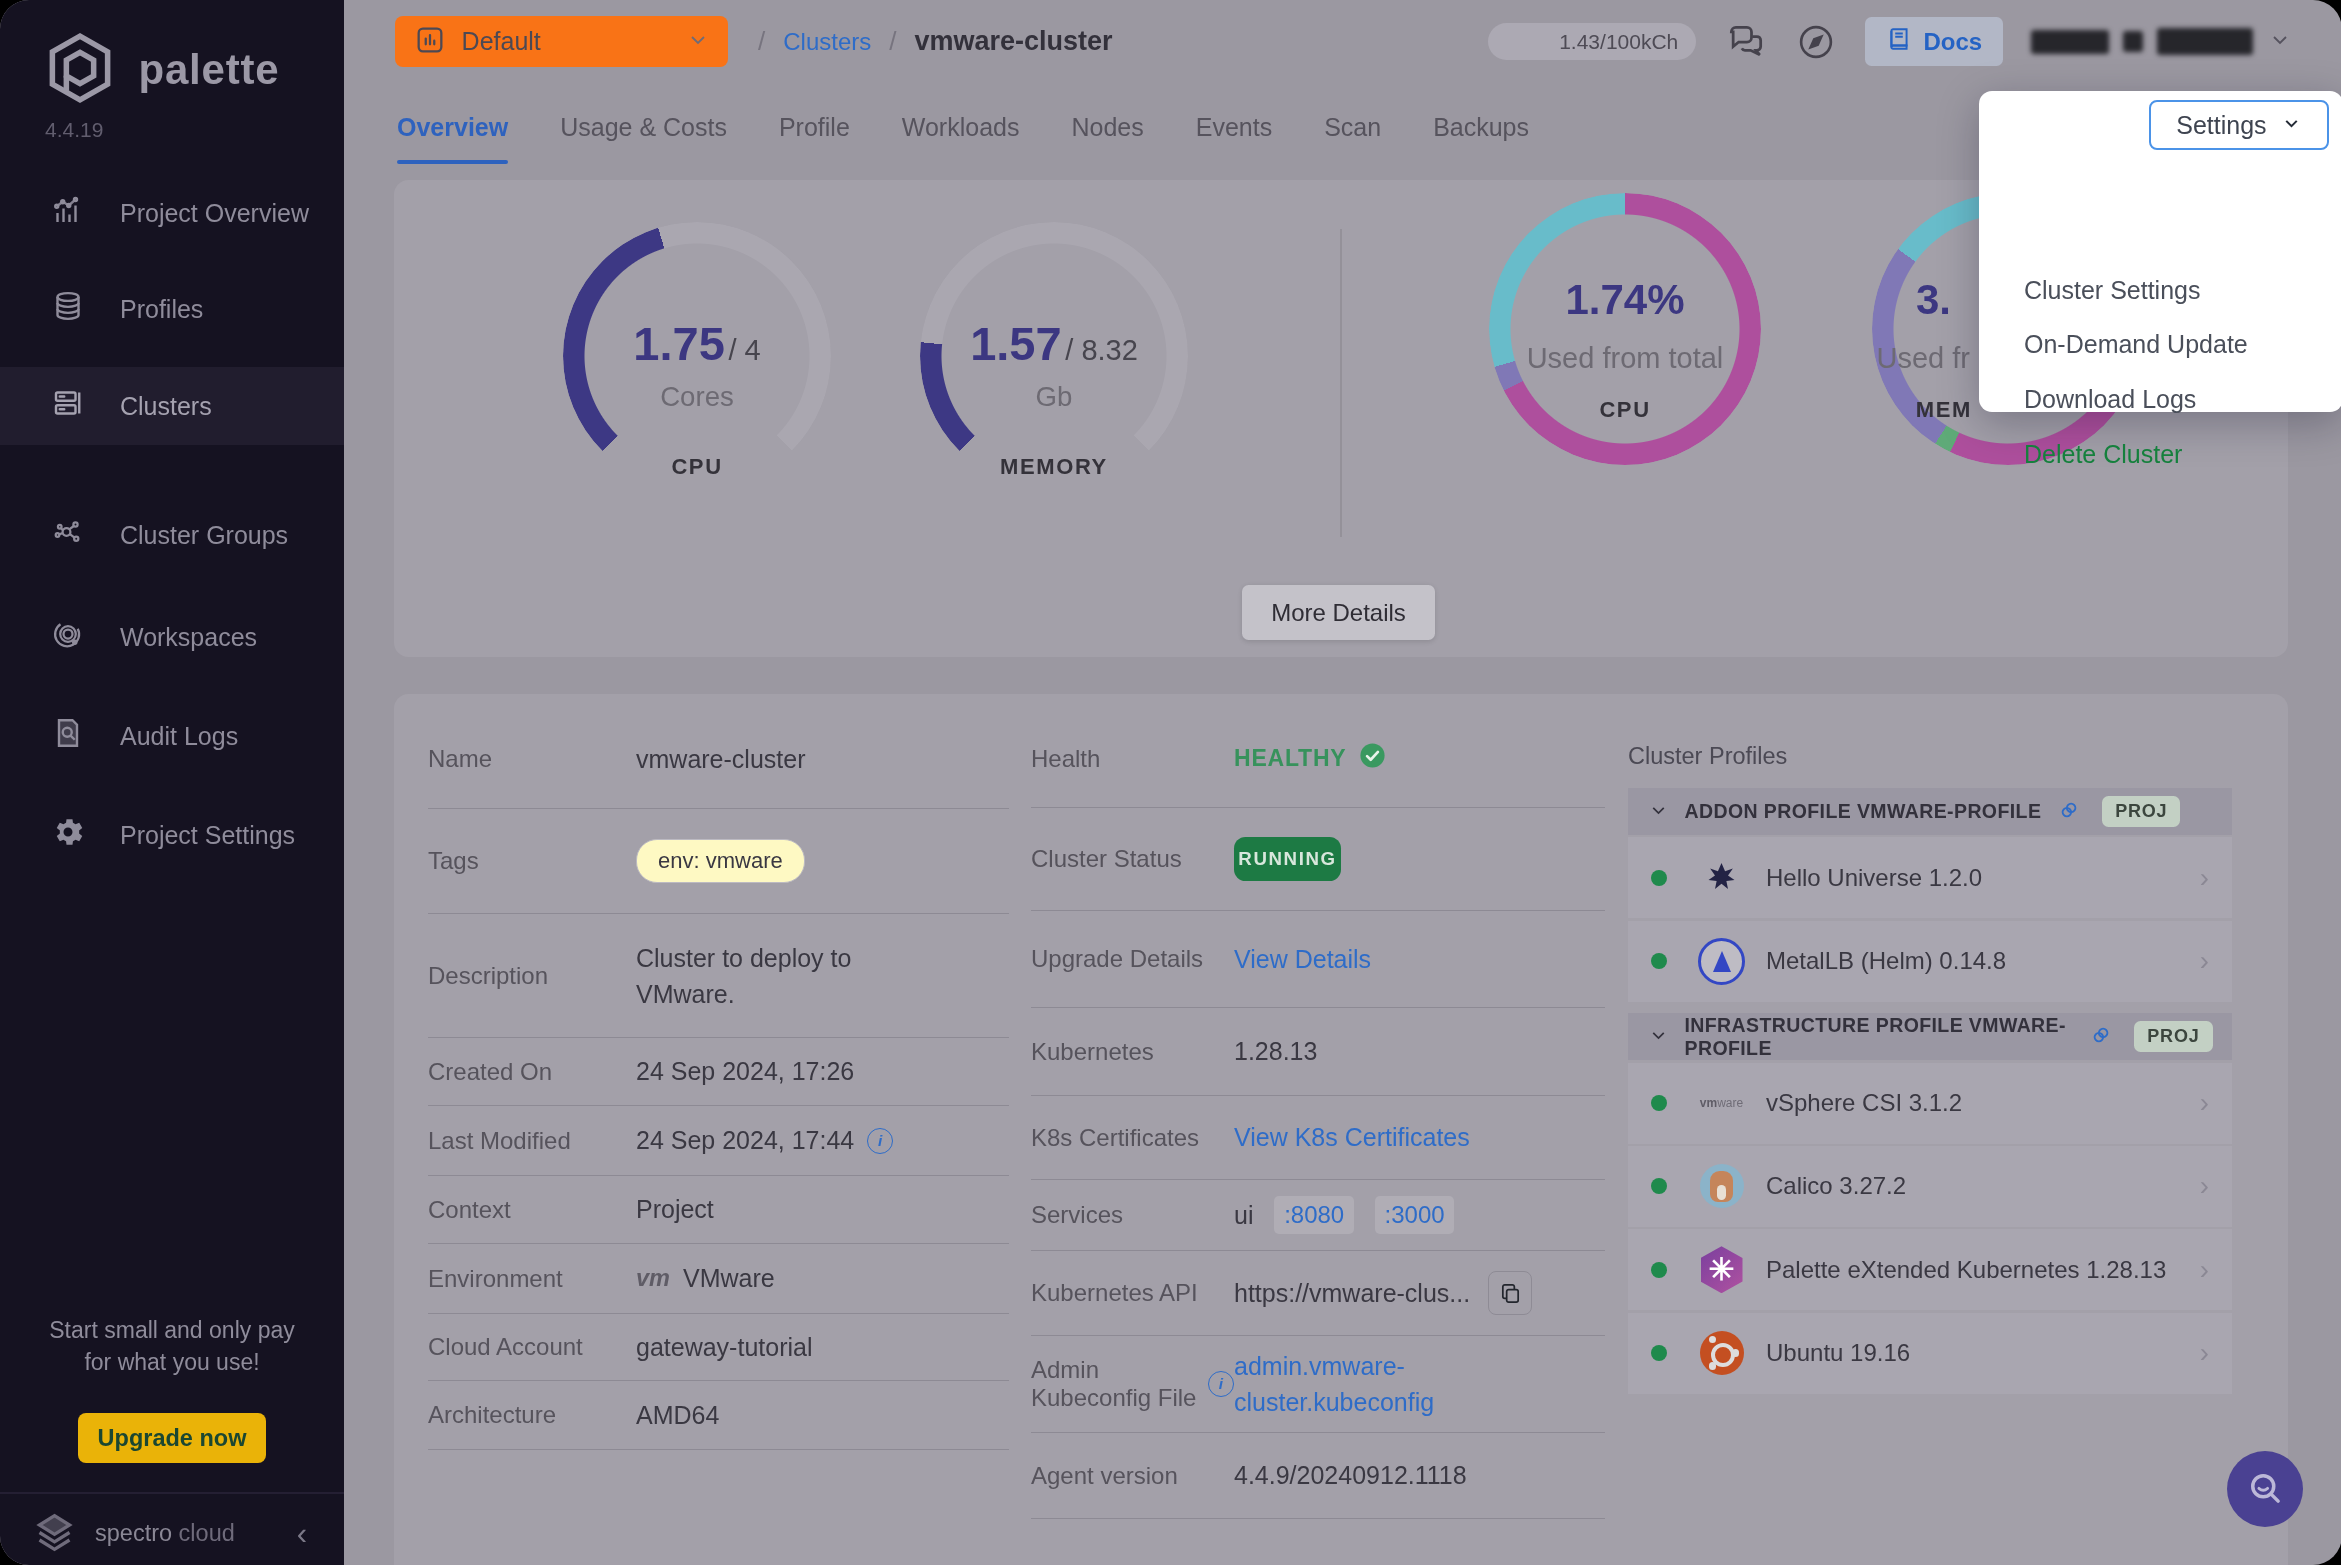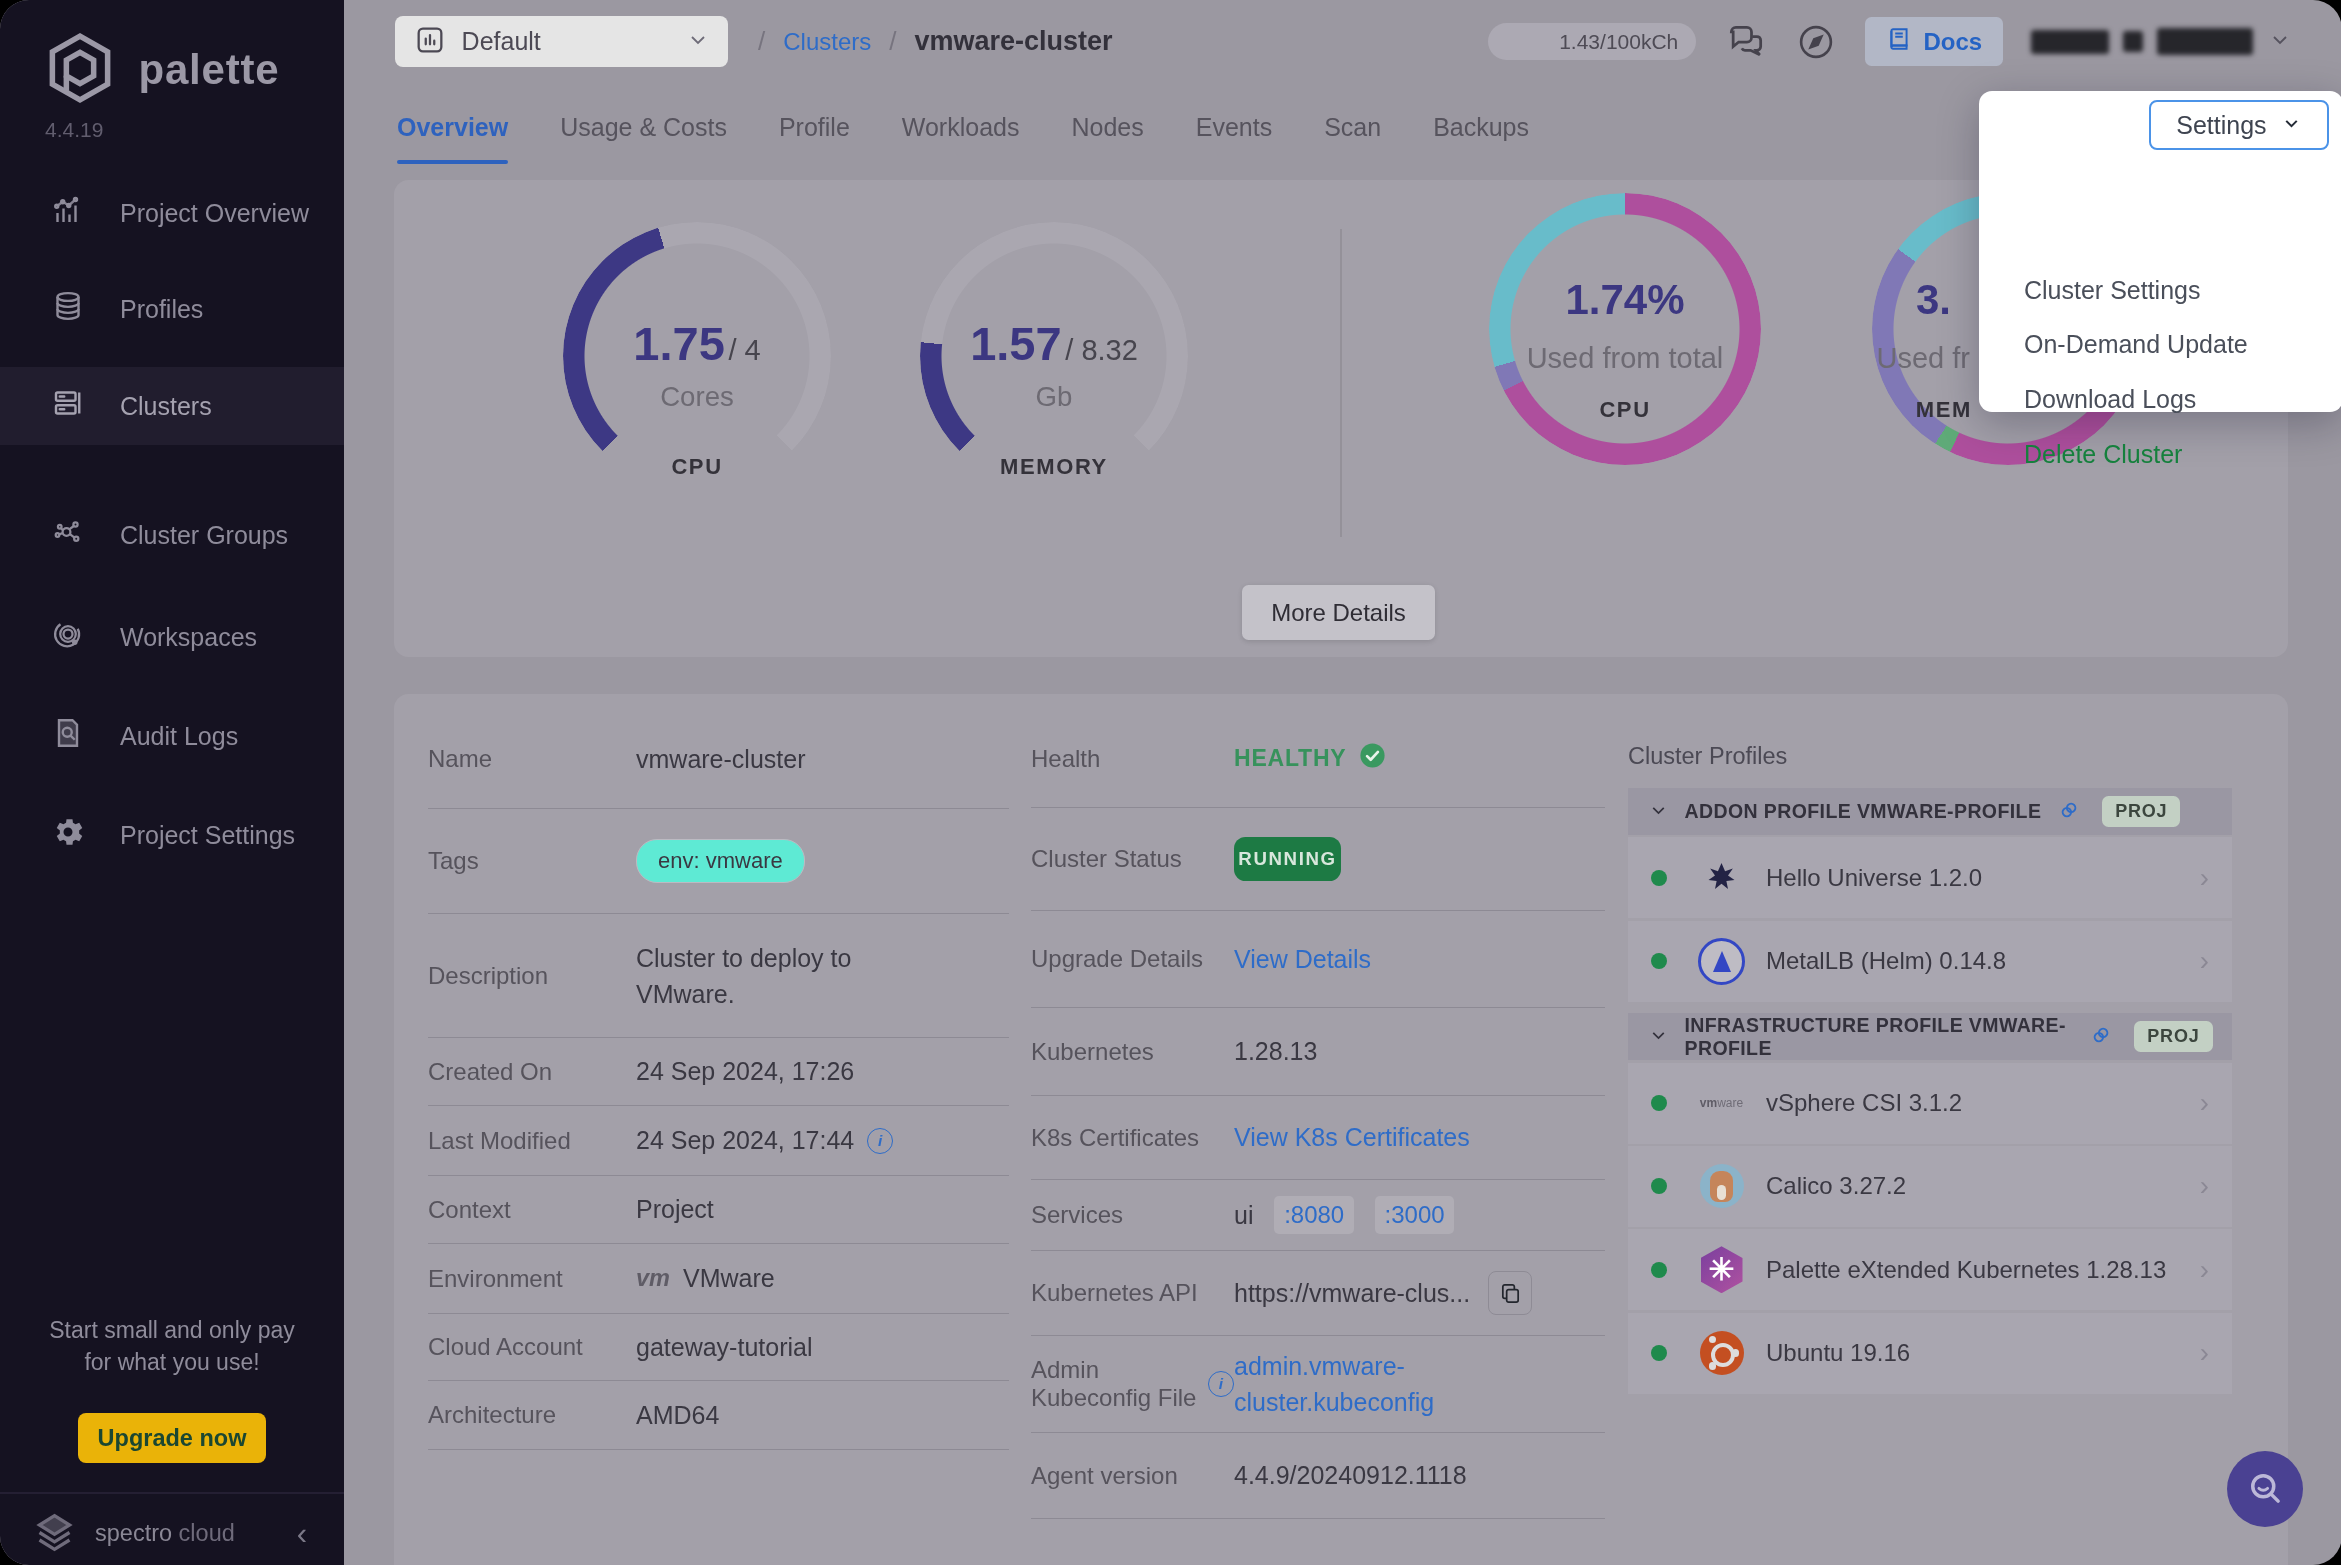--- a/index.html
+++ b/index.html
@@ -17,21 +17,21 @@
   .promo{position:absolute;left:0;top:1314px;width:100%;text-align:center;color:#8f8c9b;font-size:23px;line-height:32px;}
   .upgrade-btn{position:absolute;left:78px;top:1413px;width:188px;height:50px;background:#eab308;border:none;border-radius:8px;font-size:23.5px;font-weight:600;color:#1b4731;font-family:inherit;cursor:pointer;}
   .side-divider{position:absolute;left:0;top:1492px;width:100%;height:1.6px;background:#241f33;}
   .side-footer{position:absolute;left:0;top:1502px;width:100%;height:63px;display:flex;align-items:center;}
   .footer-brand{margin-left:32px;display:flex;align-items:center;gap:18px;}
   .footer-text{font-size:23.5px;color:#8a8795;}
   .footer-text .lite{color:#6f6b7b;}
   .collapse{margin-left:auto;margin-right:37px;font-size:31px;color:#7b7887;cursor:pointer;line-height:1;}
 
   
-  .selector{position:absolute;left:395px;top:16px;width:333px;height:51px;background:#e5e5e5;border-radius:8px;display:flex;align-items:center;padding:0 18px;box-sizing:border-box;cursor:pointer;}
+  .selector{position:absolute;left:395px;top:16px;width:333px;height:51px;background:#f97316;border-radius:8px;display:flex;align-items:center;padding:0 18px;box-sizing:border-box;cursor:pointer;}
   .selector-label{margin-left:14.6px;font-size:25px;color:#4c4954;}
   .selector .chev{margin-left:auto;color:#6e6b78;}
   .crumbs{position:absolute;left:758px;top:16px;height:51px;display:flex;align-items:center;gap:18px;}
   .crumb-sep{font-size:26px;color:#77747f;}
   .crumb-link{font-size:24px;color:#2e6cc8;cursor:pointer;}
   .crumb-current{font-size:27px;font-weight:700;color:#33313b;}
   .topbar-right{position:absolute;right:50px;top:16px;height:51px;display:flex;align-items:center;gap:27.6px;}
   .usage-pill{width:208px;height:37px;border-radius:18.7px;background:#aca9b3;display:flex;align-items:center;justify-content:flex-end;padding-right:18px;box-sizing:border-box;font-size:21px;color:#4e4b55;}
   .icon-btn{background:none;border:none;padding:0;cursor:pointer;display:flex;align-items:center;}
   .docs-btn{height:49px;padding:0 21px;border:none;border-radius:6.5px;background:#b2b7c6;display:flex;align-items:center;gap:11.4px;font-size:24px;font-weight:600;color:#2563c4;font-family:inherit;cursor:pointer;}
@@ -66,21 +66,21 @@
 
   
   .dcol{position:absolute;top:16px;}
   .dcol-left{left:34px;width:581px;}
   .dcol-right{left:637px;width:574px;}
   .drow{display:flex;align-items:center;border-bottom:1.6px solid #8d8a94;box-sizing:border-box;}
   .dlab{flex:0 0 208px;font-size:24px;color:#56535c;display:flex;align-items:center;gap:11.4px;}
   .dcol-right .dlab{flex:0 0 203px;}
   .dval-text{font-size:25px;color:#3a3842;}
   .link{font-size:25px;color:#2e6cc8;cursor:pointer;}
-  .tag-chip{display:inline-block;padding:8px 21px;border-radius:21px;background:#5eead4;border:0.8px solid #bcbac2;font-size:22px;color:#3a3842;}
+  .tag-chip{display:inline-block;padding:8px 21px;border-radius:21px;background:#fef9c3;border:0.8px solid #bcbac2;font-size:22px;color:#3a3842;}
   .healthy{display:flex;align-items:center;gap:11.4px;font-size:23px;font-weight:700;letter-spacing:0.8px;color:#37925c;}
   .running-pill{display:inline-flex;align-items:center;justify-content:center;width:107px;height:44px;border-radius:11.4px;background:#1d7a44;color:#d8e7dc;font-size:18.7px;font-weight:600;letter-spacing:1.6px;border:none;cursor:default;font-family:inherit;}
   .ports{display:flex;align-items:center;gap:21px;}
   .port-chip{padding:4.9px 9.7px;border-radius:4.9px;background:rgba(255,255,255,0.14);font-size:24px;color:#2e6cc8;cursor:pointer;}
   .copy-btn{width:44px;height:44px;border:1.6px solid #8e8b95;border-radius:8px;background:transparent;display:flex;align-items:center;justify-content:center;margin-left:18px;cursor:pointer;}
   .info-icon{width:24px;height:24px;border:1.6px solid #2e6cc8;border-radius:50%;color:#2e6cc8;font-size:15.4px;display:inline-flex;align-items:center;justify-content:center;font-style:italic;font-weight:700;flex:0 0 auto;cursor:pointer;}
   .two-line{line-height:36px;}
   .vm-mark{font-style:italic;font-weight:700;color:#5f5c66;font-size:23.5px;margin-right:13px;}
 
   

